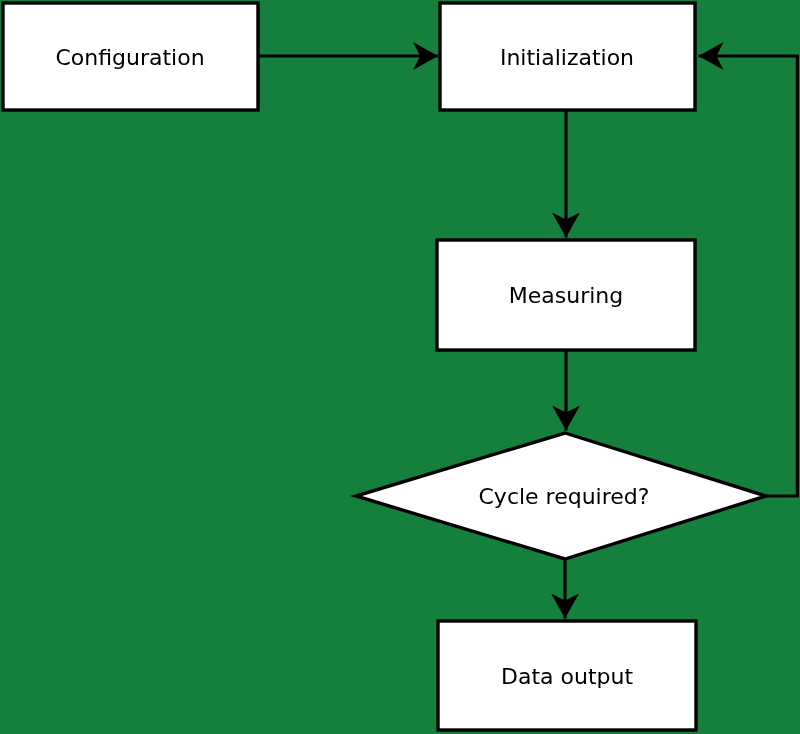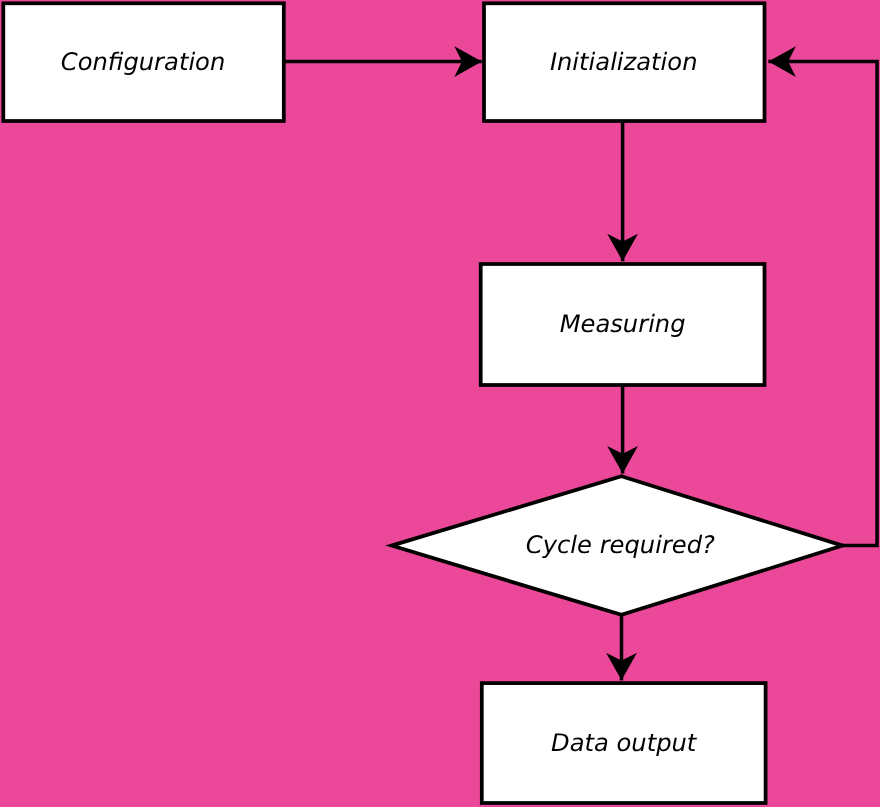--- a/index.html
+++ b/index.html
@@ -4,23 +4,22 @@
 <style>
   html, body {
     margin: 0;
     padding: 0;
     background: #ffffff;
   }
   .stage {
     position: relative;
     width: 800px;
     height: 734px;
-    background: #ec4899;
+    background: #15803d;
     overflow: hidden;
-    font-style: italic;
   }
   svg { display: block; }
   .node-shape {
     fill: #ffffff;
     stroke: #000000;
     stroke-width: 3.4;
   }
   .edge {
     fill: none;
     stroke: #000000;

